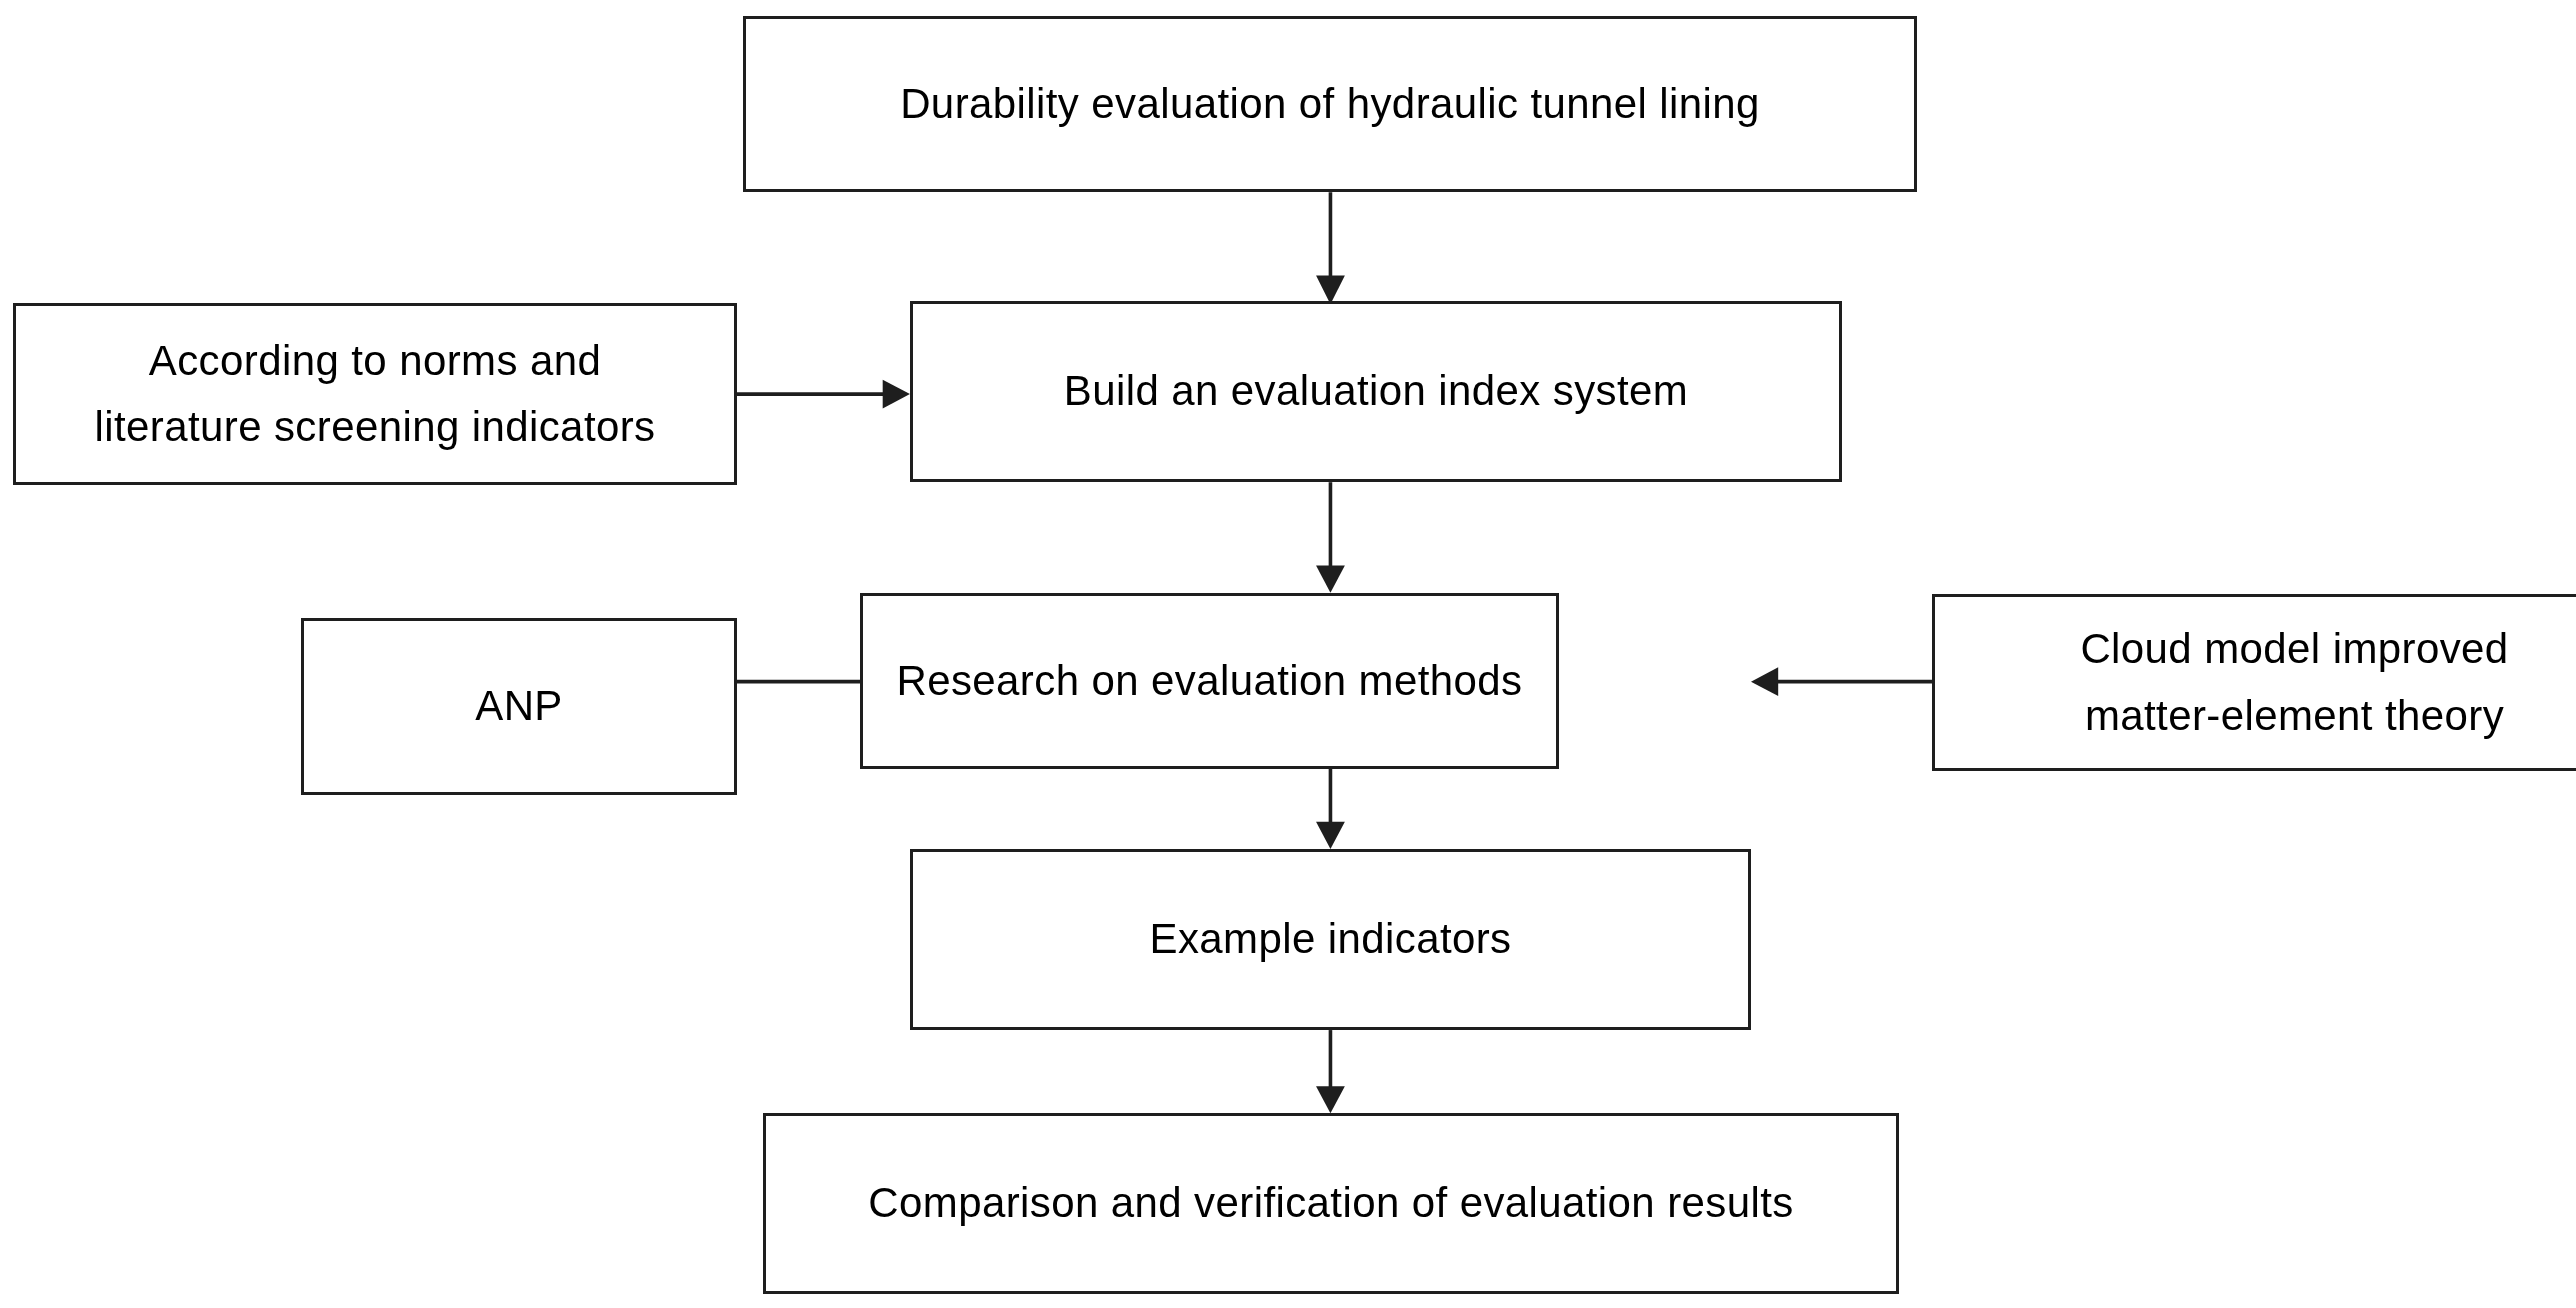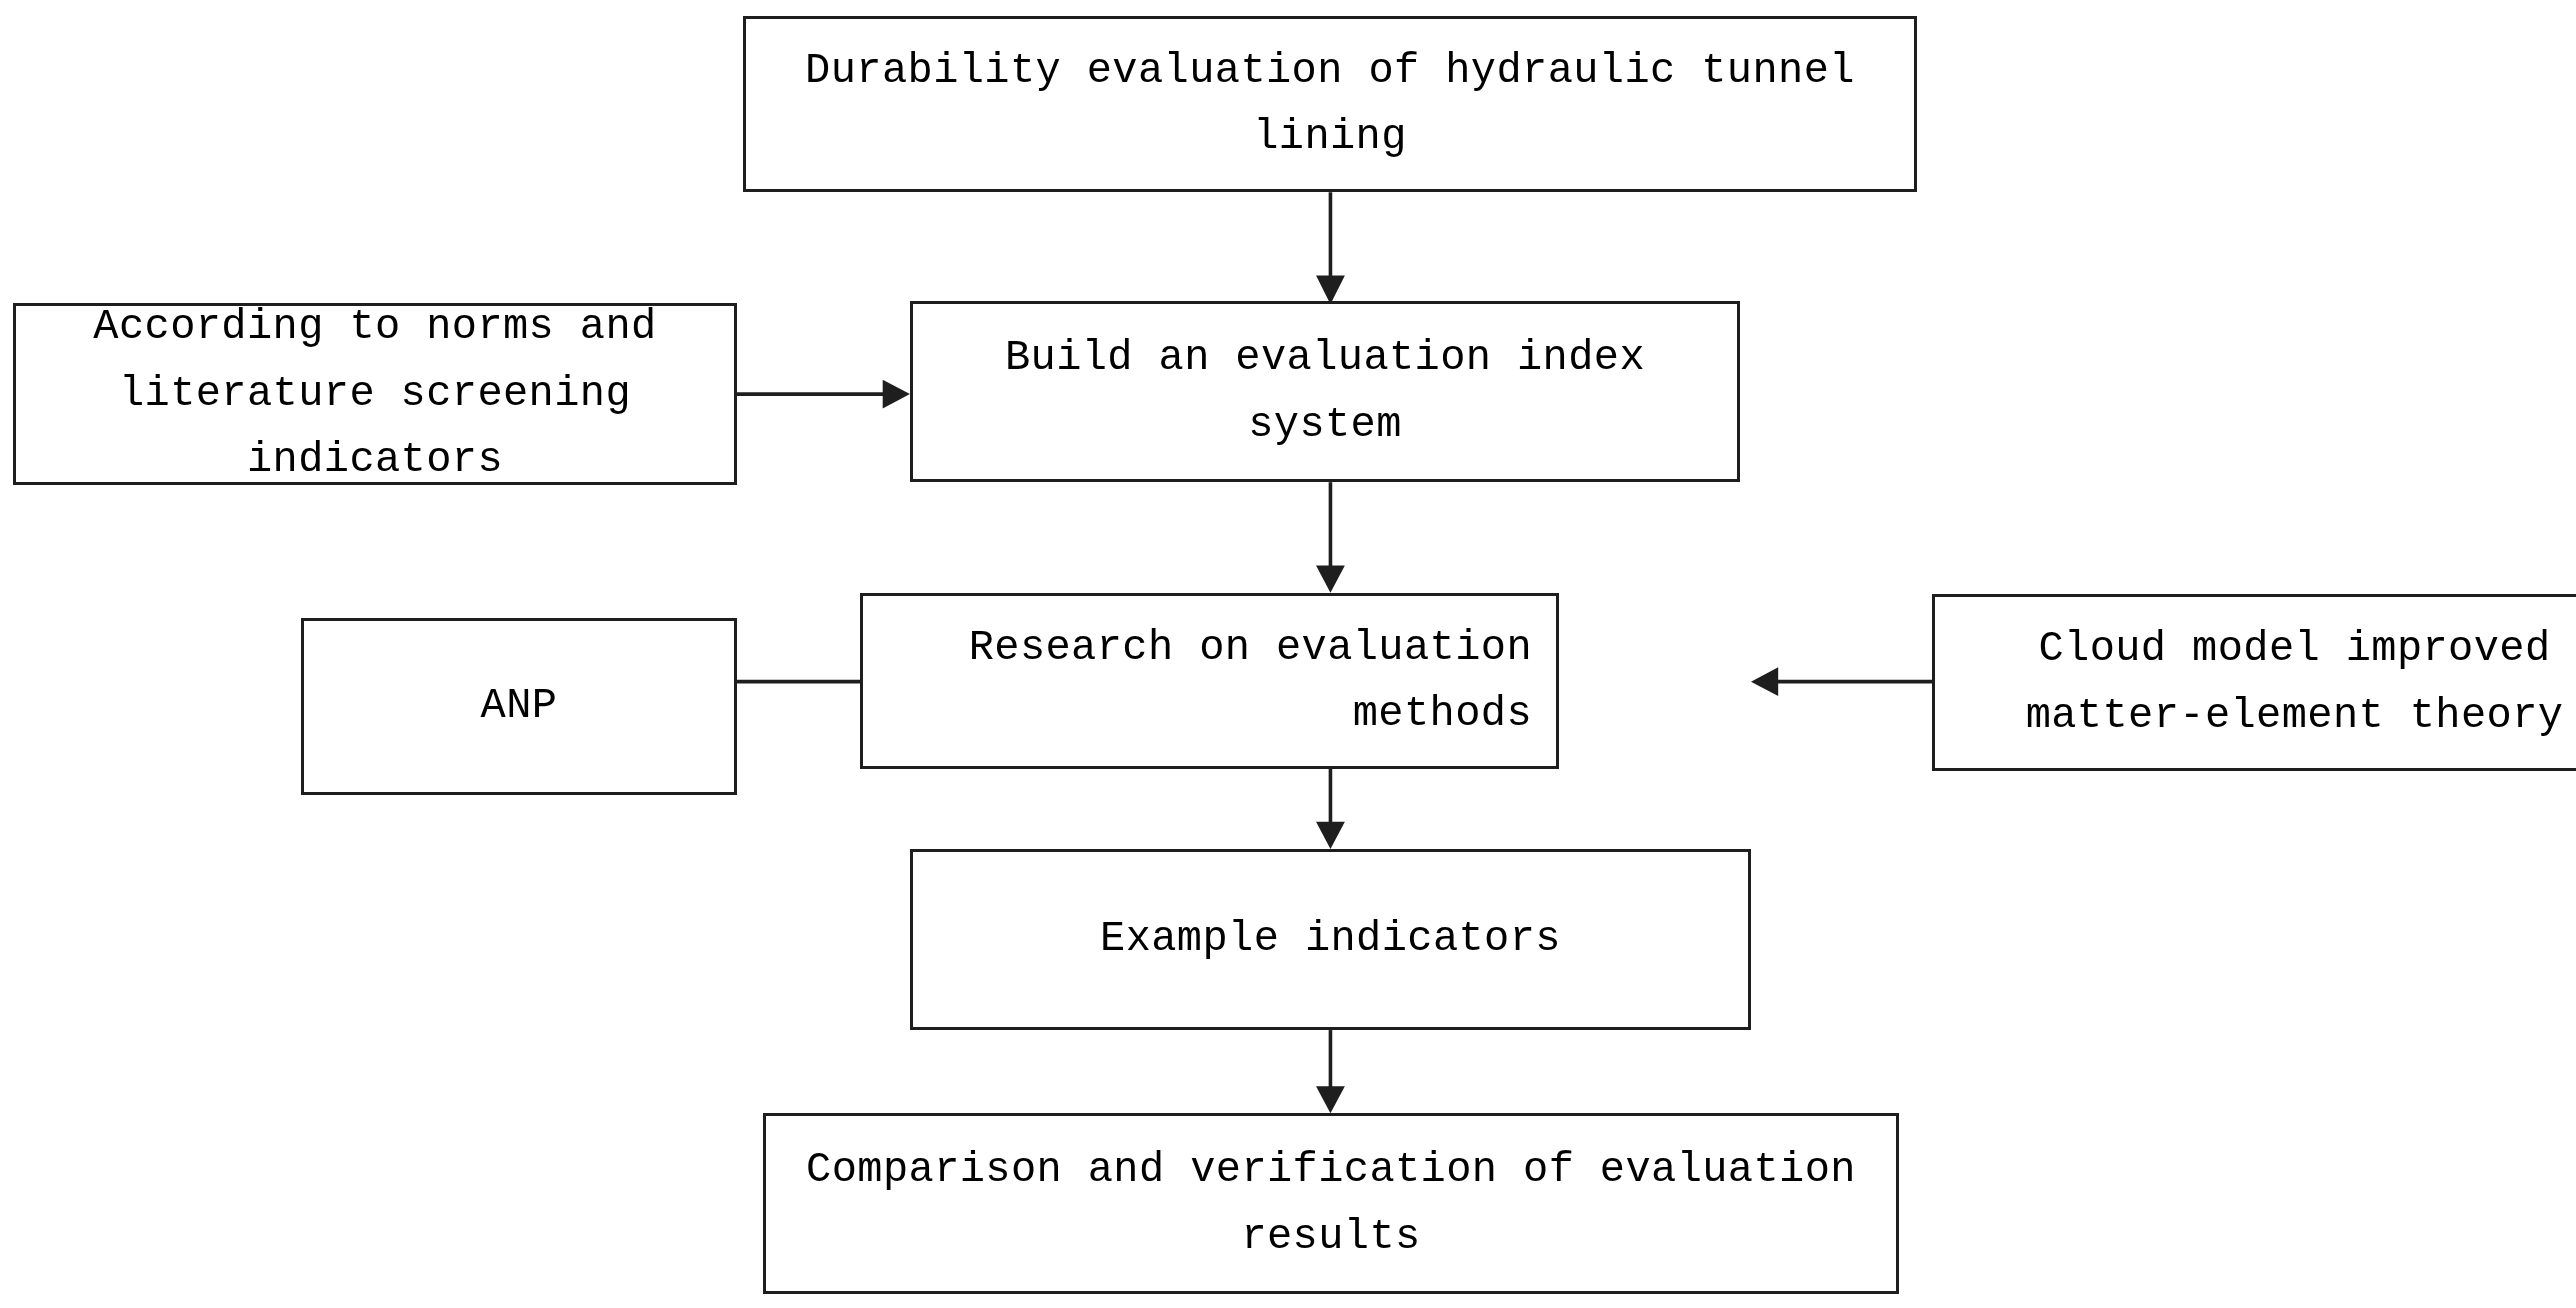--- a/index.html
+++ b/index.html
@@ -5,21 +5,21 @@
   html, body {
     margin: 0;
     padding: 0;
     background: #ffffff;
   }
   #stage {
     position: relative;
     width: 2576px;
     height: 1308px;
     background: #ffffff;
-    font-family: Liberation Mono, monospace;
+    font-family: Liberation Sans, sans-serif;
     color: #000000;
     overflow: hidden;
   }
   .box {
     position: absolute;
     box-sizing: border-box;
     border: 3.2px solid #1e1e1e;
     background: #ffffff;
     display: flex;
     align-items: center;
@@ -31,21 +31,21 @@
     display: block;
     font-size: 42px;
     line-height: 1.58;
     letter-spacing: 0.4px;
     padding: 0 24px;
     white-space: pre-line;
   }
   
   #node-top        { left: 743px;  top: 16px;   width: 1174px; height: 176px; }
   #node-norms      { left: 13px;   top: 303px;  width: 724px;  height: 182px; }
-  #node-build      { left: 910px; top: 301px;  width: 830px; height: 181px; }
+  #node-build      { left: 910px; top: 301px;  width: 932px; height: 181px; }
   #node-anp        { left: 301px;  top: 594px;  width: 436px;  height: 177px; margin-top: 24px; }
   #node-research   { left: 860px; top: 593px;  width: 699px; height: 176px; text-align: right; }
   #node-cloud      { left: 1932px; top: 594px;  width: 725px;  height: 177px; }
   #node-example    { left: 910px; top: 849px; width: 841px; height: 181px; }
   #node-comparison { left: 763px;  top: 1113px; width: 1136px; height: 181px; }
 
   #arrow-layer {
     position: absolute;
     left: 0; top: 0;
     width: 2576px;

